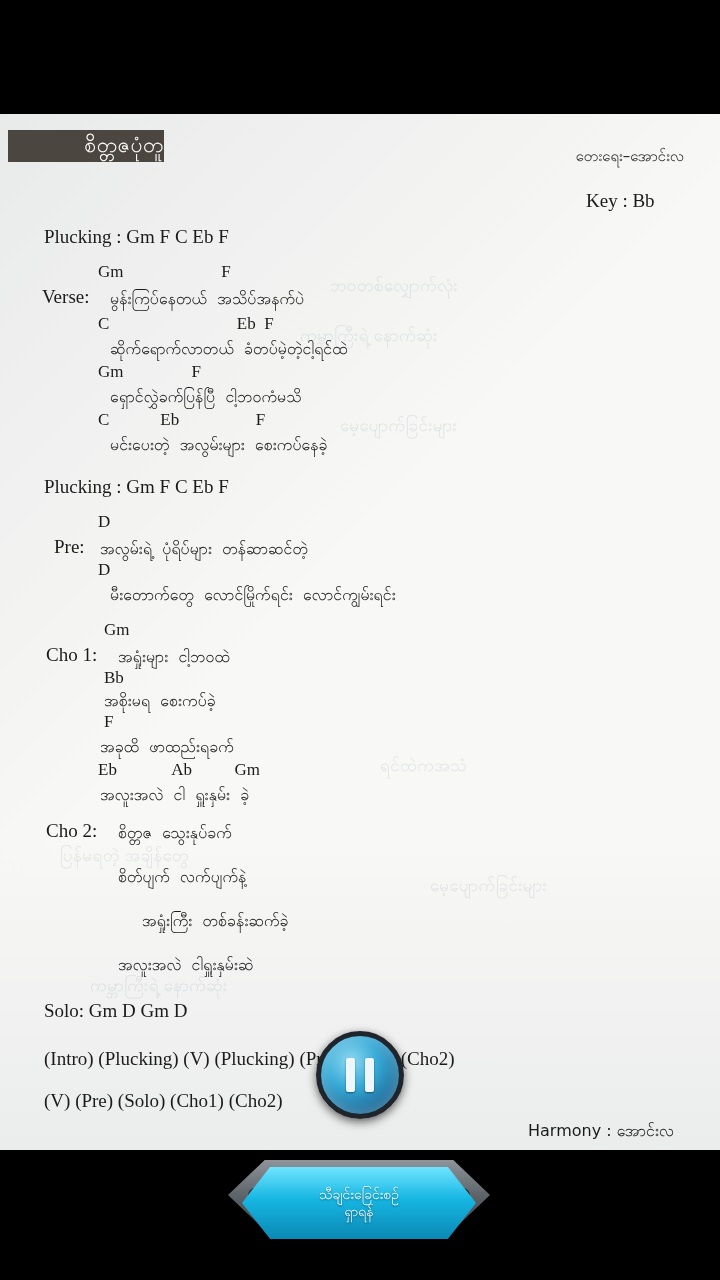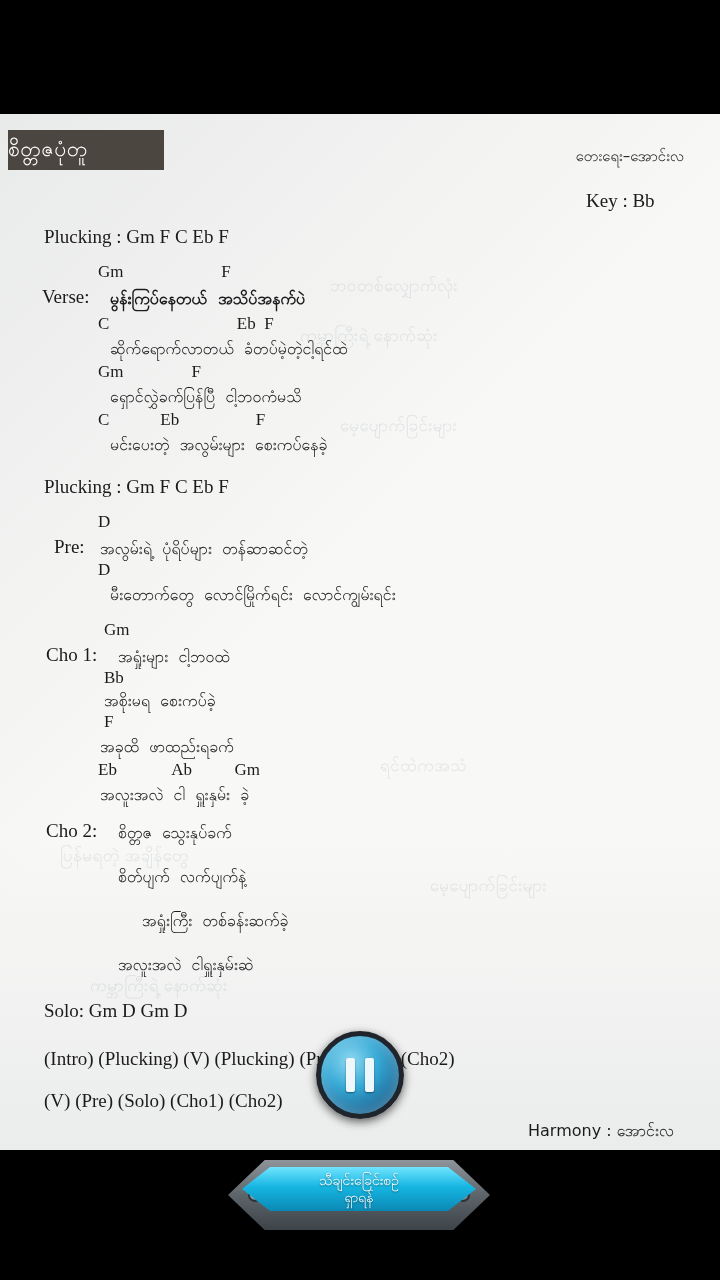--- a/index.html
+++ b/index.html
@@ -34,25 +34,25 @@
     font-size: 17px;
     letter-spacing: .5px;
     white-space: nowrap;
     pointer-events: none;
     user-select: none;
   }
   
   #title-plate {
     position: absolute;
     left: 8px; top: 16px;
-    width: 156px; height: 40px;
+    width: 156px; height: 32px;
     background: #4b463f;
     display: flex;
     align-items: center;
-    justify-content: flex-start;
+    justify-content: flex-end;
   }
   #title-plate .t {
     color: #ffffff;
     font-size: 21px;
     font-family: "DejaVu Sans", sans-serif;
     letter-spacing: .5px;
     white-space: nowrap;
   }
   #composer {
     position: absolute;
@@ -113,21 +113,21 @@
   #banner .plate {
     position: absolute;
     left: 0; top: 0;
     width: 262px; height: 70px;
     background: linear-gradient(180deg,#8e9499 0%, #5d656b 50%, #3c4349 100%);
     clip-path: polygon(0% 50%, 14% 0%, 86% 0%, 100% 50%, 86% 100%, 14% 100%);
   }
   #banner .inner {
     position: absolute;
     left: 14px; top: 7px;
-    width: 234px; height: 44px;
+    width: 234px; height: 72px;
     background: linear-gradient(180deg,#6fe4ff 0%, #16b6e2 45%, #0b88b4 100%);
     clip-path: polygon(0% 50%, 12% 0%, 88% 0%, 100% 50%, 88% 100%, 12% 100%);
     display: flex;
     flex-direction: column;
     align-items: center;
     justify-content: center;
   }
   #banner .bt {
     font-family: "DejaVu Sans", sans-serif;
     font-size: 14px;
@@ -167,21 +167,21 @@
     </div>
 
     <div id="composer">တေးရေး–အောင်းလ</div>
 
     <div class="line lat" style="left:586px; top:76px;">Key : Bb</div>
 
     <div class="line lat" style="left:44px; top:112px;">Plucking : Gm F C Eb F</div>
 
     <div class="line chord" style="left:98px; top:148px;">Gm                       F</div>
     <div class="line lat" style="left:42px; top:172px;">Verse:</div>
-    <div class="line mm" style="left:110px; top:174px;font-weight:bold;">မွန်းကြပ်နေတယ်  အသိပ်အနက်ပဲ</div>
+    <div class="line mm" style="left:110px; top:174px;">မွန်းကြပ်နေတယ်  အသိပ်အနက်ပဲ</div>
 
     <div class="line chord" style="left:98px; top:200px;">C                              Eb  F</div>
     <div class="line mm" style="left:110px; top:224px;">ဆိုက်ရောက်လာတယ်  ခံတပ်မဲ့တဲ့ငါ့ရင်ထဲ</div>
 
     <div class="line chord" style="left:98px; top:248px;">Gm                F</div>
     <div class="line mm" style="left:110px; top:272px;">ရှောင်လွှဲခက်ပြန်ပြီ  ငါ့ဘဝကံမသိ</div>
 
     <div class="line chord" style="left:98px; top:296px;">C            Eb                  F</div>
     <div class="line mm" style="left:110px; top:320px;">မင်းပေးတဲ့  အလွမ်းများ  စေးကပ်နေခဲ့</div>
 

